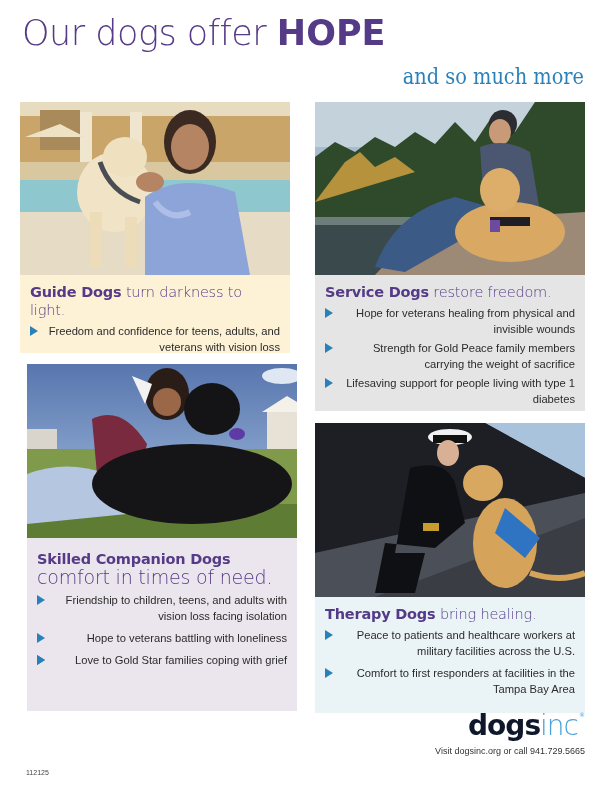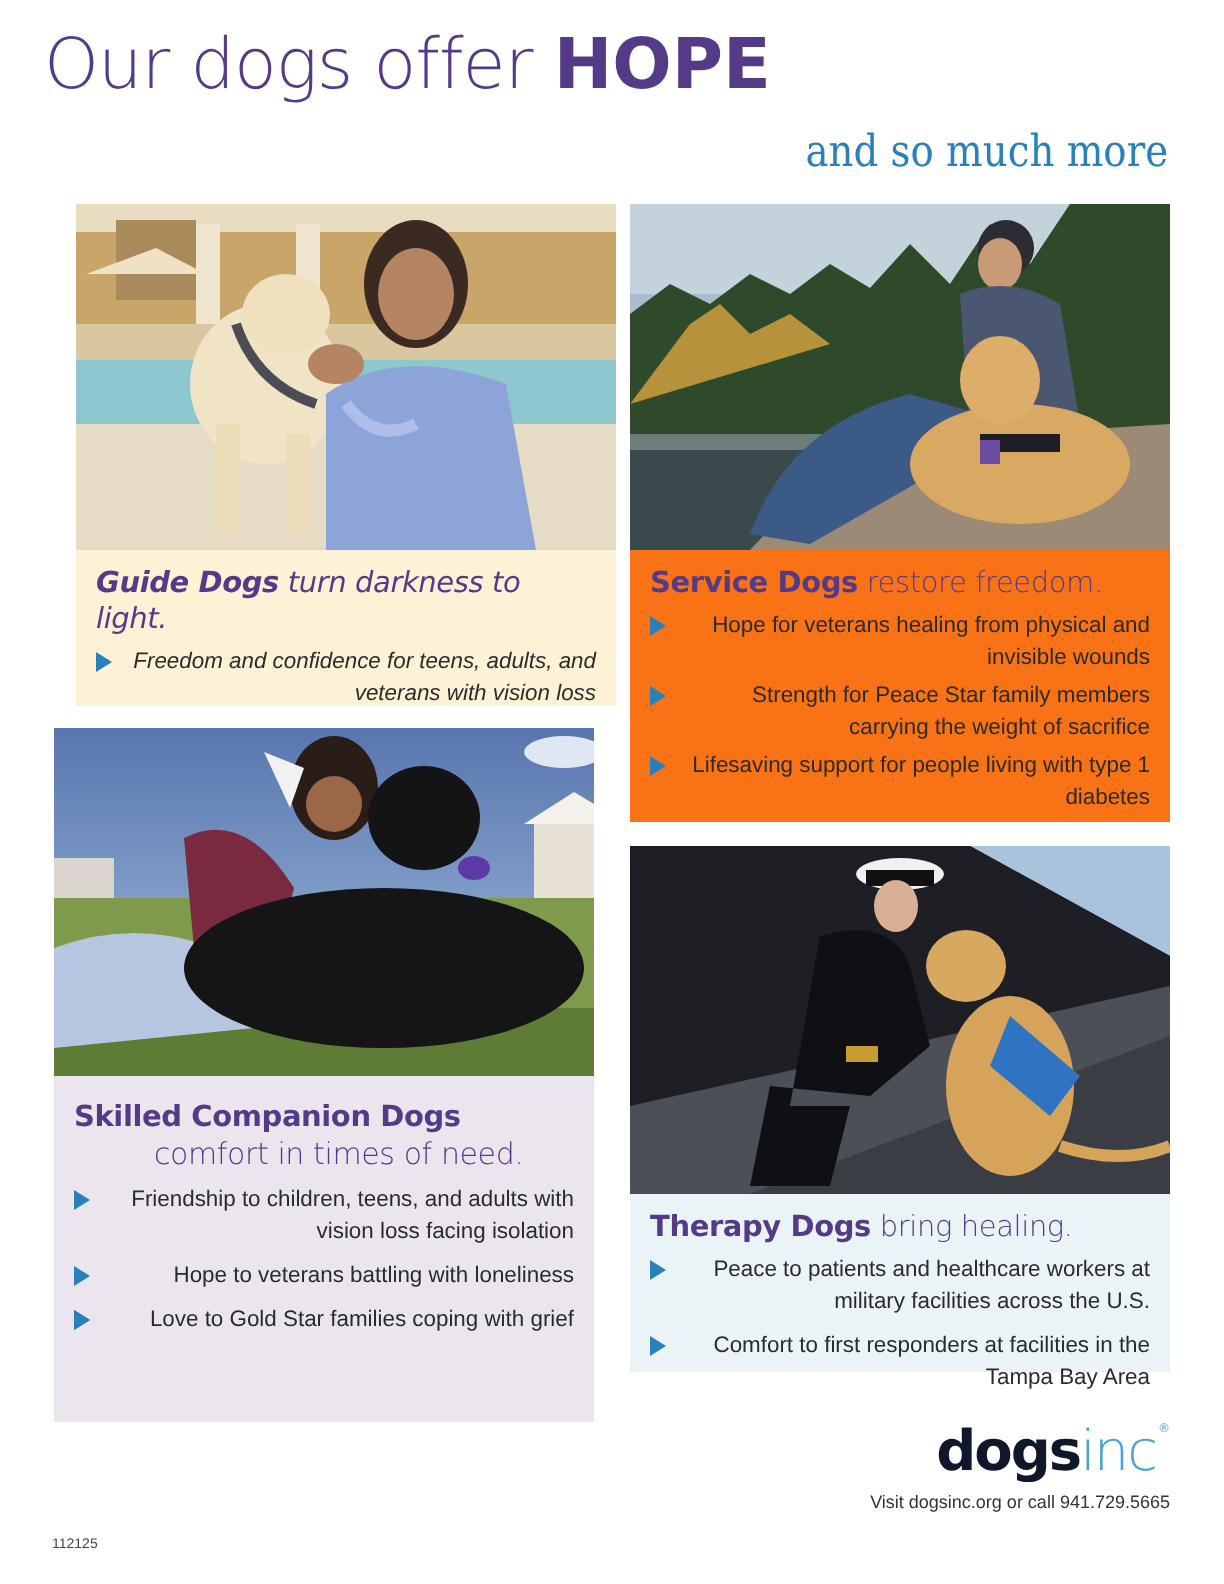--- a/index.html
+++ b/index.html
@@ -23,54 +23,54 @@
     .card { position: absolute; width: 270px; }
     .photo { position: absolute; left: 0; width: 270px; overflow: hidden; }
     .panel { position: absolute; left: 0; width: 270px; padding: 8px 10px 0 10px; }
 
     .panel-title {
       font-family: "DejaVu Sans", sans-serif;
       font-size: 14.5px; color: #553b87; line-height: 18px; letter-spacing: -0.2px;
       font-weight: 300;
     }
     .panel-title .bold { font-weight: 700; }
-    .panel-title .sub { display: block; font-weight: 300; font-size: 15px; margin-left: 40px; }
+    .panel-title .sub { display: block; font-weight: 300; font-size: 19px; }
 
     .bullets { list-style: none; margin-top: 4px; }
     .bullet {
       position: relative; padding-left: 13px;
       font-family: "Liberation Sans", sans-serif;
       font-size: 11.2px; line-height: 16px; color: #2b2b2b;
       margin-bottom: 3px;
       text-align: right;
     }
     .bullet .tri {
       position: absolute; left: 0; top: 3px; width: 0; height: 0;
       border-top: 5px solid transparent; border-bottom: 5px solid transparent;
       border-left: 8px solid #2a80b9;
     }
 
     
-    #card-guide { left: 38px; top: 102px; height: 251px; font-style: italic; }
+    #card-guide { left: 20px; top: 102px; height: 251px; }
     #card-guide .photo { top: 0; height: 173px; }
     #card-guide .panel { top: 173px; height: 78px; background: #fdf2d6; }
 
     #card-service { left: 315px; top: 102px; height: 309px; }
     #card-service .photo { top: 0; height: 173px; }
-    #card-service .panel { top: 173px; height: 136px; background: #f97316; }
+    #card-service .panel { top: 173px; height: 136px; background: #e5e5e5; }
 
     #card-skilled { left: 27px; top: 364px; height: 347px; padding-left: 22px; }
     #card-skilled .photo { top: 0; height: 174px; }
     #card-skilled .panel { top: 174px; height: 173px; background: #ebe6ed; padding-top: 12px; }
     #card-skilled .bullets { margin-top: 6px; }
     #card-skilled .bullet { margin-bottom: 6px; }
 
     #card-therapy { left: 315px; top: 423px; height: 288px; }
     #card-therapy .photo { top: 0; height: 174px; }
-    #card-therapy .panel { top: 174px; height: 89px; background: #eaf4f7; }
+    #card-therapy .panel { top: 174px; height: 116px; background: #eaf4f7; }
     #card-therapy .bullet { margin-bottom: 6px; }
 
     .logo {
       position: absolute; right: 28px; top: 712px;
       font-family: "DejaVu Sans", sans-serif; font-size: 28px; line-height: 1;
       letter-spacing: -1px; white-space: nowrap;
     }
     .logo .dogs { color: #0f172a; font-weight: 700; margin-top: 46px; }
     .logo .inc { color: #4aa3d6; font-weight: 300; }
     .logo .reg { font-size: 6px; color: #4aa3d6; vertical-align: top; margin-left: 1px; }
@@ -139,21 +139,21 @@
       <ellipse cx="195" cy="130" rx="55" ry="30" fill="#d9a863"></ellipse>
       <ellipse cx="185" cy="88" rx="20" ry="22" fill="#dcae6a"></ellipse>
       <rect x="175" y="115" width="40" height="9" fill="#1e1e24"></rect>
       <rect x="175" y="118" width="10" height="12" fill="#6b4aa0"></rect>
     </svg>
   </div>
   <div class="panel">
     <div class="panel-title"><span class="bold">Service Dogs</span><span> restore freedom.</span></div>
     <ul class="bullets">
       <li class="bullet"><span class="tri"></span><span>Hope for veterans healing from physical and invisible wounds</span></li>
-      <li class="bullet"><span class="tri"></span><span>Strength for Peace Star family members carrying the weight of sacrifice</span></li>
+      <li class="bullet"><span class="tri"></span><span>Strength for Gold Peace family members carrying the weight of sacrifice</span></li>
       <li class="bullet"><span class="tri"></span><span>Lifesaving support for people living with type 1 diabetes</span></li>
     </ul>
   </div>
 </div>
 
 <div class="card" id="card-skilled">
   <div class="photo">
     <svg width="270" height="174" viewBox="0 0 270 174">
       <defs>
         <linearGradient id="sky1" x1="0" y1="0" x2="0" y2="1">

